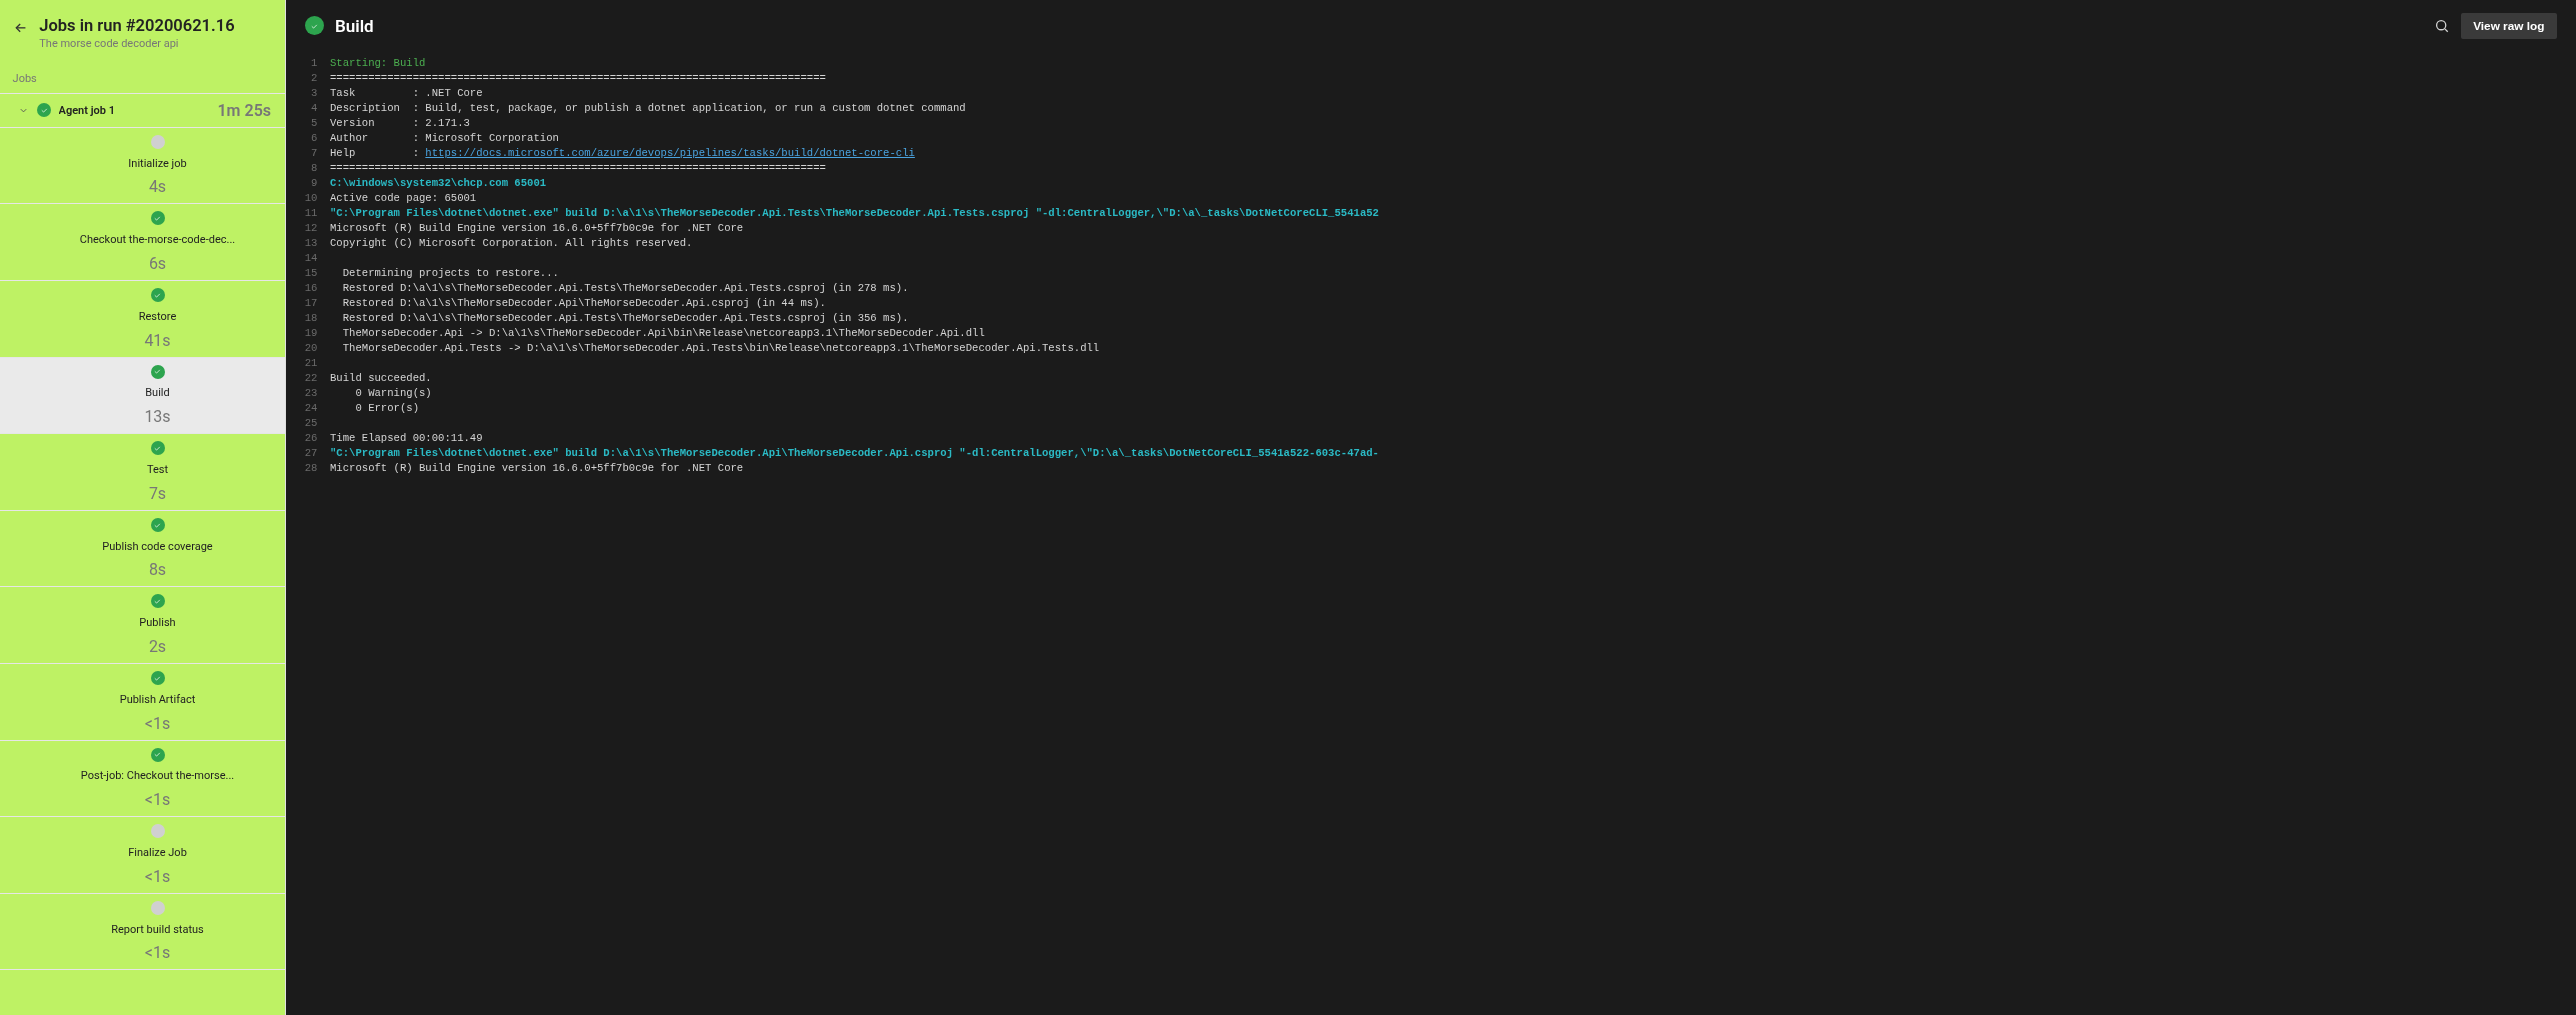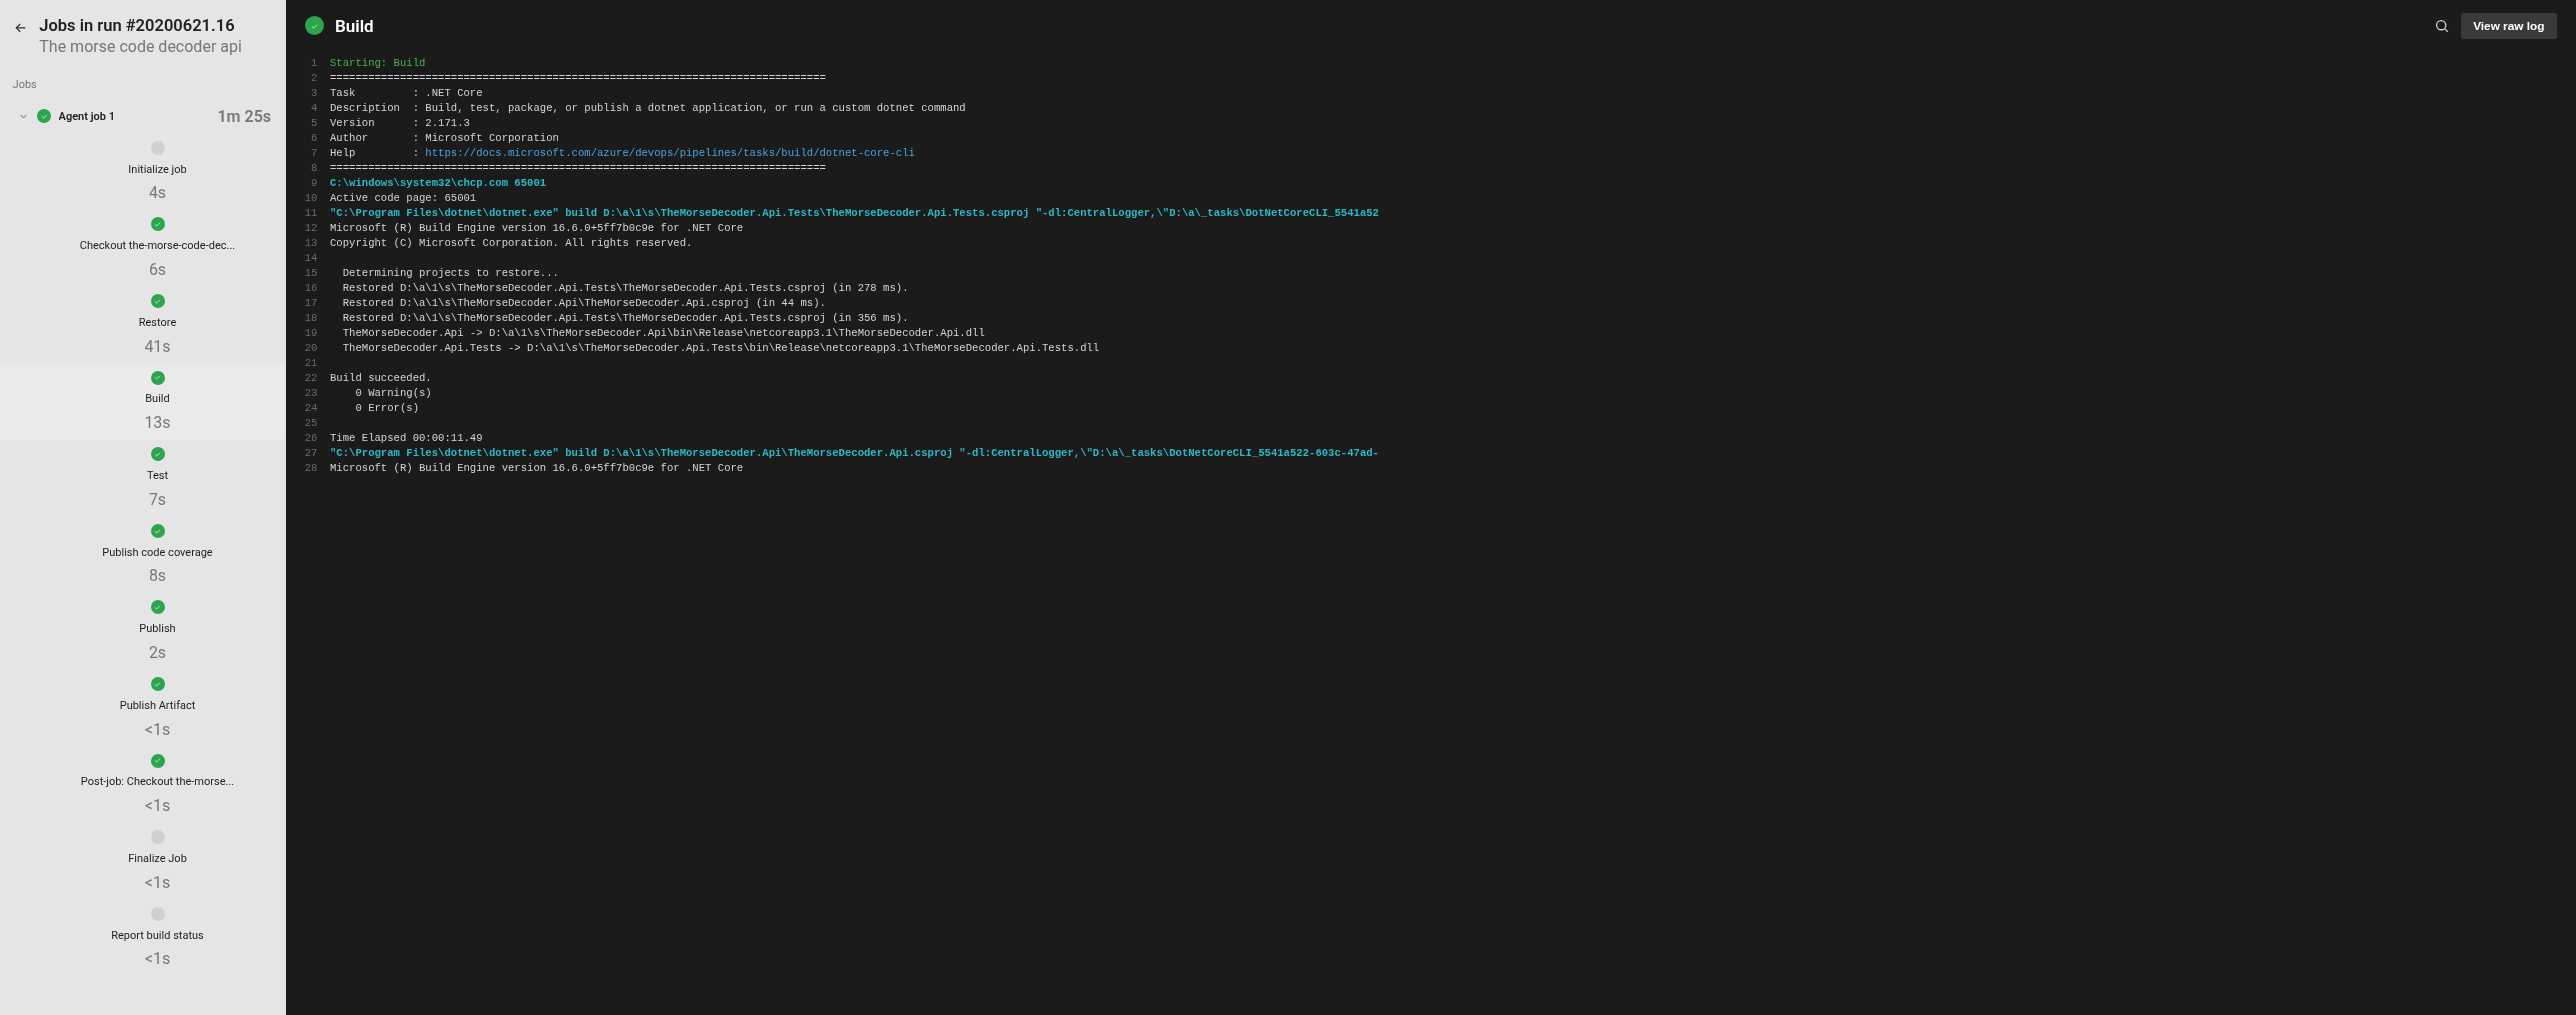--- a/index.html
+++ b/index.html
@@ -7,21 +7,21 @@
     font-family: -apple-system, BlinkMacSystemFont, "Segoe UI", Roboto, sans-serif;
     display: flex;
     height: 100vh;
     overflow: hidden;
     background: #fff;
   }
   
   .sidebar {
     width: 286px;
     flex-shrink: 0;
-    background: #e5e5e5;
+    background: #bef264;
     border-right: 0.8px solid #e0e0e0;
     display: flex;
     flex-direction: column;
   }
   .sidebar-header {
     padding: 15.7px 15.7px 11px 12.6px;
     display: flex;
     align-items: flex-start;
     gap: 11px;
   }
@@ -32,21 +32,21 @@
     color: #333;
     flex-shrink: 0;
   }
   .run-title {
     font-size: 16.5px;
     font-weight: 600;
     color: #222;
     line-height: 1.2;
   }
   .run-subtitle {
-    font-size: 16px;
+    font-size: 11px;
     color: #777;
     margin-top: 1.6px;
   }
   .jobs-heading {
     padding: 11px 12.6px 7.8px;
     font-size: 11px;
     color: #777;
   }
   .job-rows { border-top: 0.8px solid #e6e6e6; }
   .job-row {
@@ -133,21 +133,21 @@
     width: 44px;
     text-align: right;
     padding-right: 12.6px;
     color: #6a6a6a;
     flex-shrink: 0;
     user-select: none;
   }
   .line-text { flex:1; color:#d4d4d4; }
   .c-green { color: #4caf50; }
   .c-cyan  { color: #2bbac5; font-weight: bold; }
-  a.link { color: #4aa3df; }
+  a.link { color: #4aa3df; text-decoration: underline; }
 </style>
 </head>
 <body>
 
 <div class="sidebar">
   <div class="sidebar-header">
     <span class="back-arrow">
       <svg viewBox="0 0 24 24" fill="none" stroke="currentColor" stroke-width="2">
           <path d="M19 12H5"></path>
           <path d="M11 18l-6-6 6-6"></path>

